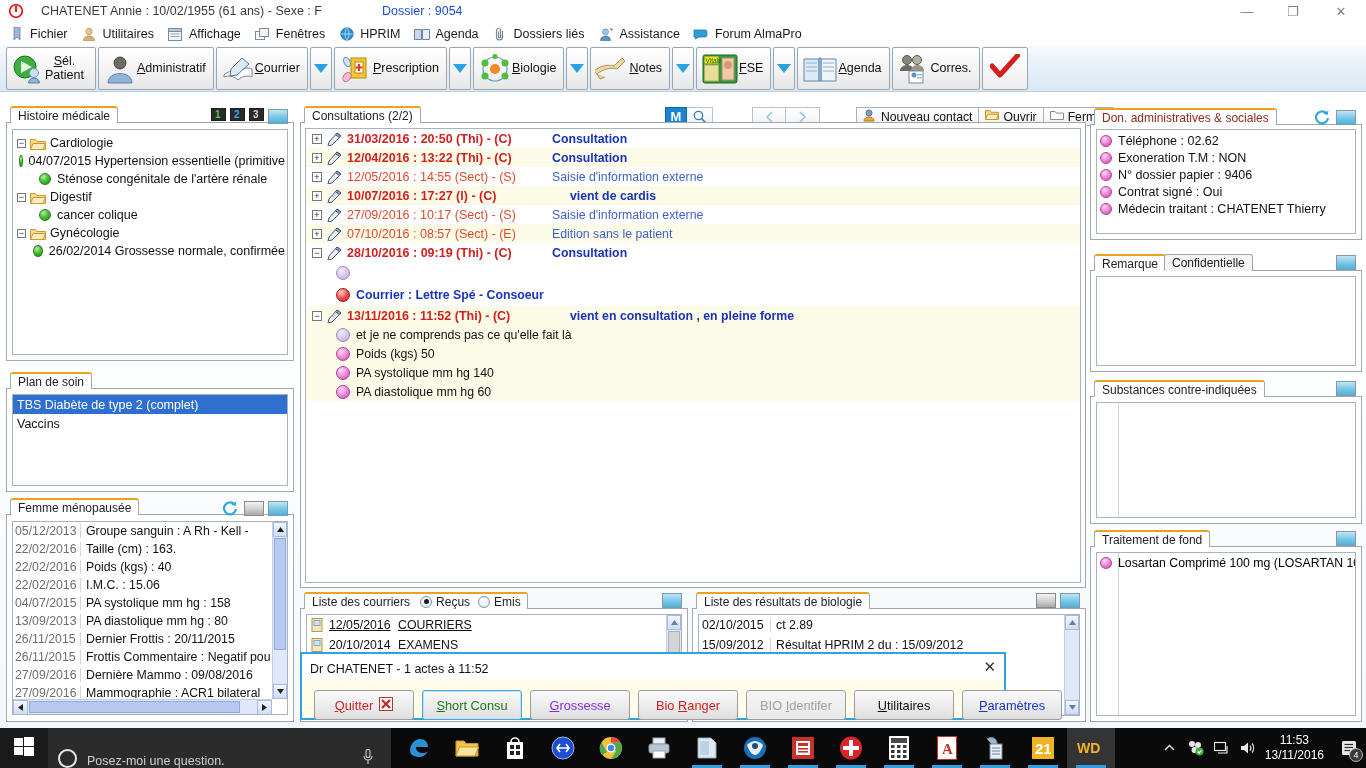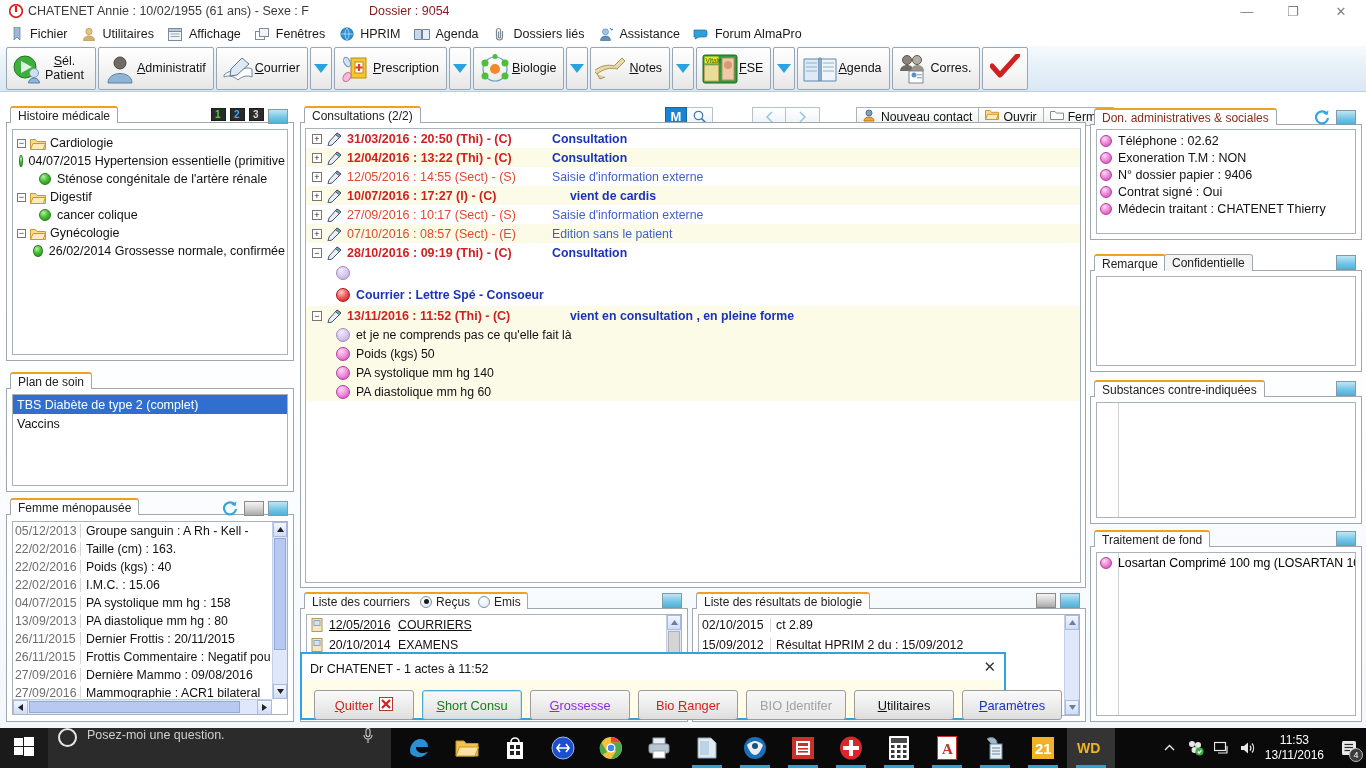--- a/index.html
+++ b/index.html
@@ -21,24 +21,24 @@
   .titlebar {
     position: absolute; left: 0; top: 0; width: 1366px; height: 22px;
     background: #ffffff;
     display: flex; align-items: center;
   }
   .titlebar .appicon {
     width: 20px; height: 16px; margin-left: 6px;
     display: flex; align-items: center; justify-content: center;
   }
   .titlebar .title {
-    font-size: 12.5px; color: #3b3b3b; margin-left: 2px; white-space: nowrap;
+    font-size: 12.5px; color: #3b3b3b; margin-left: 15px; white-space: nowrap;
   }
   .titlebar .dossier {
-    font-size: 12.5px; color: #7f1d1d; margin-left: 60px; white-space: nowrap;
+    font-size: 12.5px; color: #1d4ed8; margin-left: 60px; white-space: nowrap;
   }
   .wincontrols {
     position: absolute; right: 0; top: 0; height: 22px; display: flex;
   }
   .wincontrols div {
     width: 46px; height: 22px; display: flex; align-items: center; justify-content: center;
     color: #808080; font-size: 13px;
   }
   .wincontrols div:last-child { width: 50px; }
 
@@ -205,21 +205,21 @@
   }
   .dbtn.focus { border:1px solid #4aa8d8; box-shadow: 0 0 0 1px #bfe2f2 inset; }
   .dbtn.disabled { color:#a0a0a0; background:linear-gradient(to bottom,#f6f6f6,#e8e8e8); }
   .dbtn u { text-decoration: underline; }
 
   
   .taskbar { position:absolute; left:0; bottom:0; width:1366px; height:40px; background:#0a0a0a; }
   .startbtn { position:absolute; left:0; top:0; width:48px; height:40px; background:#1a1a1a; display:flex;align-items:center;justify-content:center;}
   .cortana {
     position:absolute; left:48px; top:0; width:343px; height:40px; background:#2b2b2b;
-    display:flex; align-items:flex-start; gap:10px; padding-left:10px;
+    display:flex; align-items:flex-end; gap:10px; padding-left:10px;
   }
   .cortana .ring { width:19px;height:19px;border-radius:50%;border:2px solid #e6e6e6;}
   .cortana .ph { color:#cfcfcf; font-size:12.5px; }
   .cortana .mic { position:absolute; right:18px; color:#cfcfcf; font-size:14px;}
   .tbicons { position:absolute; left:395px; top:0; height:40px; display:flex; align-items:center; }
   .tbi { width:48px;height:40px;display:flex;align-items:center;justify-content:center; position:relative;}
   .tbi.active { background:#343434; }
   .tbi .bar { position:absolute; bottom:0; left:9px; right:9px; height:3px; background:#2f9fe0; }
   .tray { position:absolute; right:0; top:0; height:40px; display:flex; align-items:center; }
   .trayicon { width:26px;height:40px;display:flex;align-items:center;justify-content:center;color:#e8e8e8;font-size:13px;}

